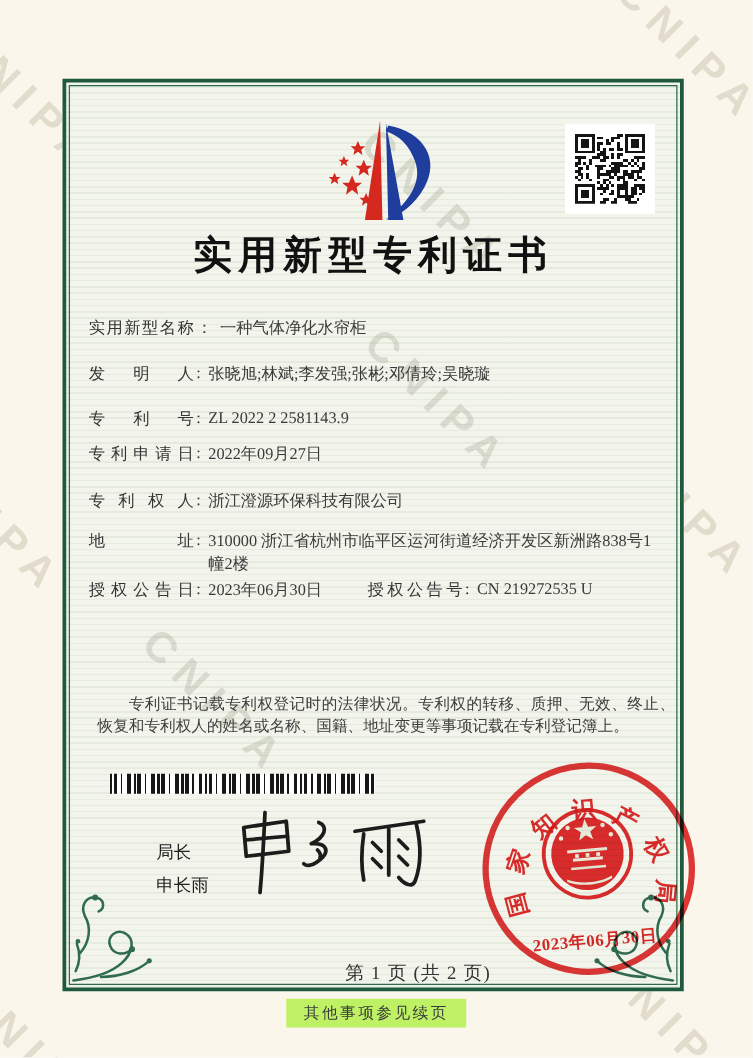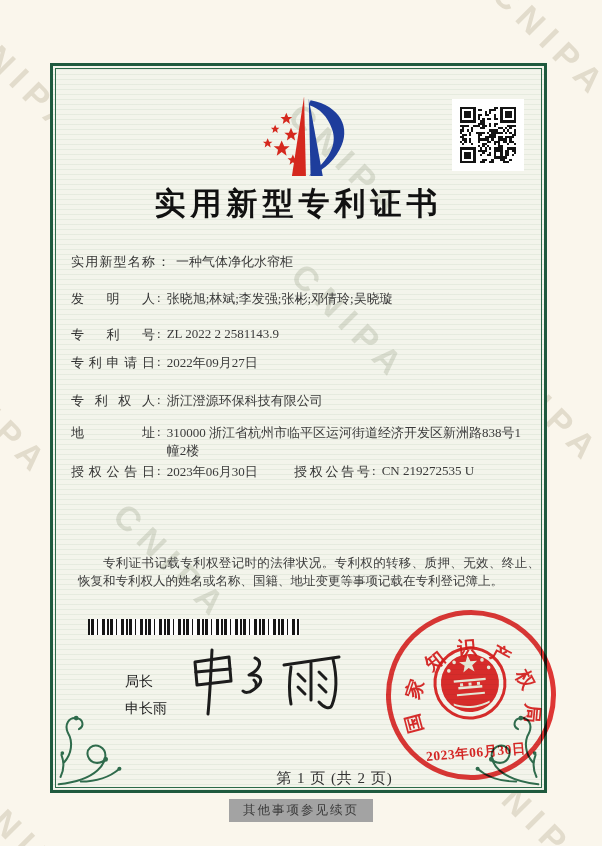--- a/index.html
+++ b/index.html
@@ -98,21 +98,21 @@
     text-align:center; font-size:13.5px; font-weight:700;
     color:rgba(223,28,28,0.95); letter-spacing:0.5px; white-space:nowrap;
   }
   
   .page-num{
     position:absolute; left:0; top:703px; width:100%;
     text-align:center; font-size:15px; letter-spacing:1px; color:#333;margin-left:36px;
   }
   .continuation{
     position:absolute; left:50%; top:799px; transform:translateX(-50%);
-    background:#a3a3a3; padding:3px 14px; font-size:12.5px;
+    background:#bef264; padding:3px 14px; font-size:12.5px;
     letter-spacing:2px; color:#3a3a3a; white-space:nowrap;
   }
 </style>
 </head>
 <body>
 
 <div class="page">
 
   <div class="wm" style="left:-18px;top:14px;">CNIPA</div>
   <div class="wm" style="left:512px;top:-26px;">CNIPA</div>

